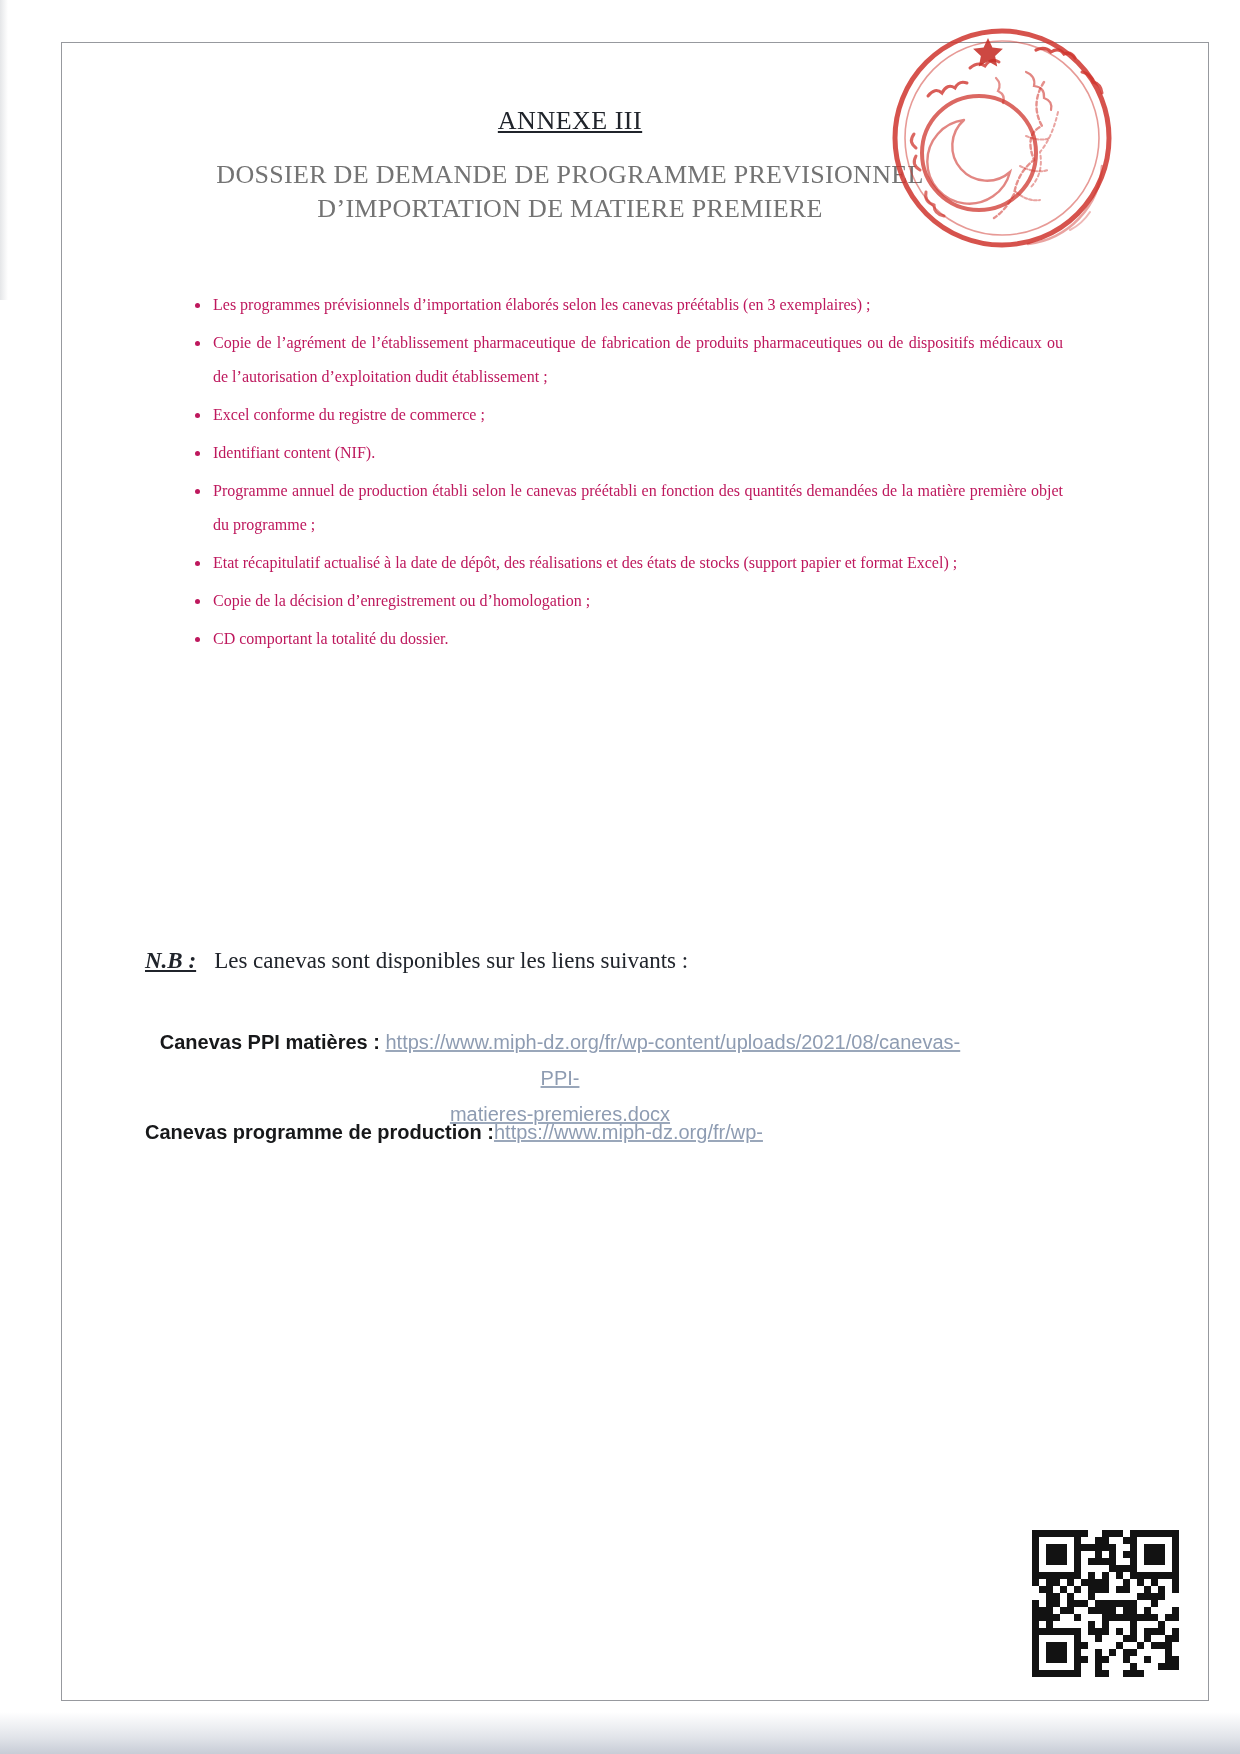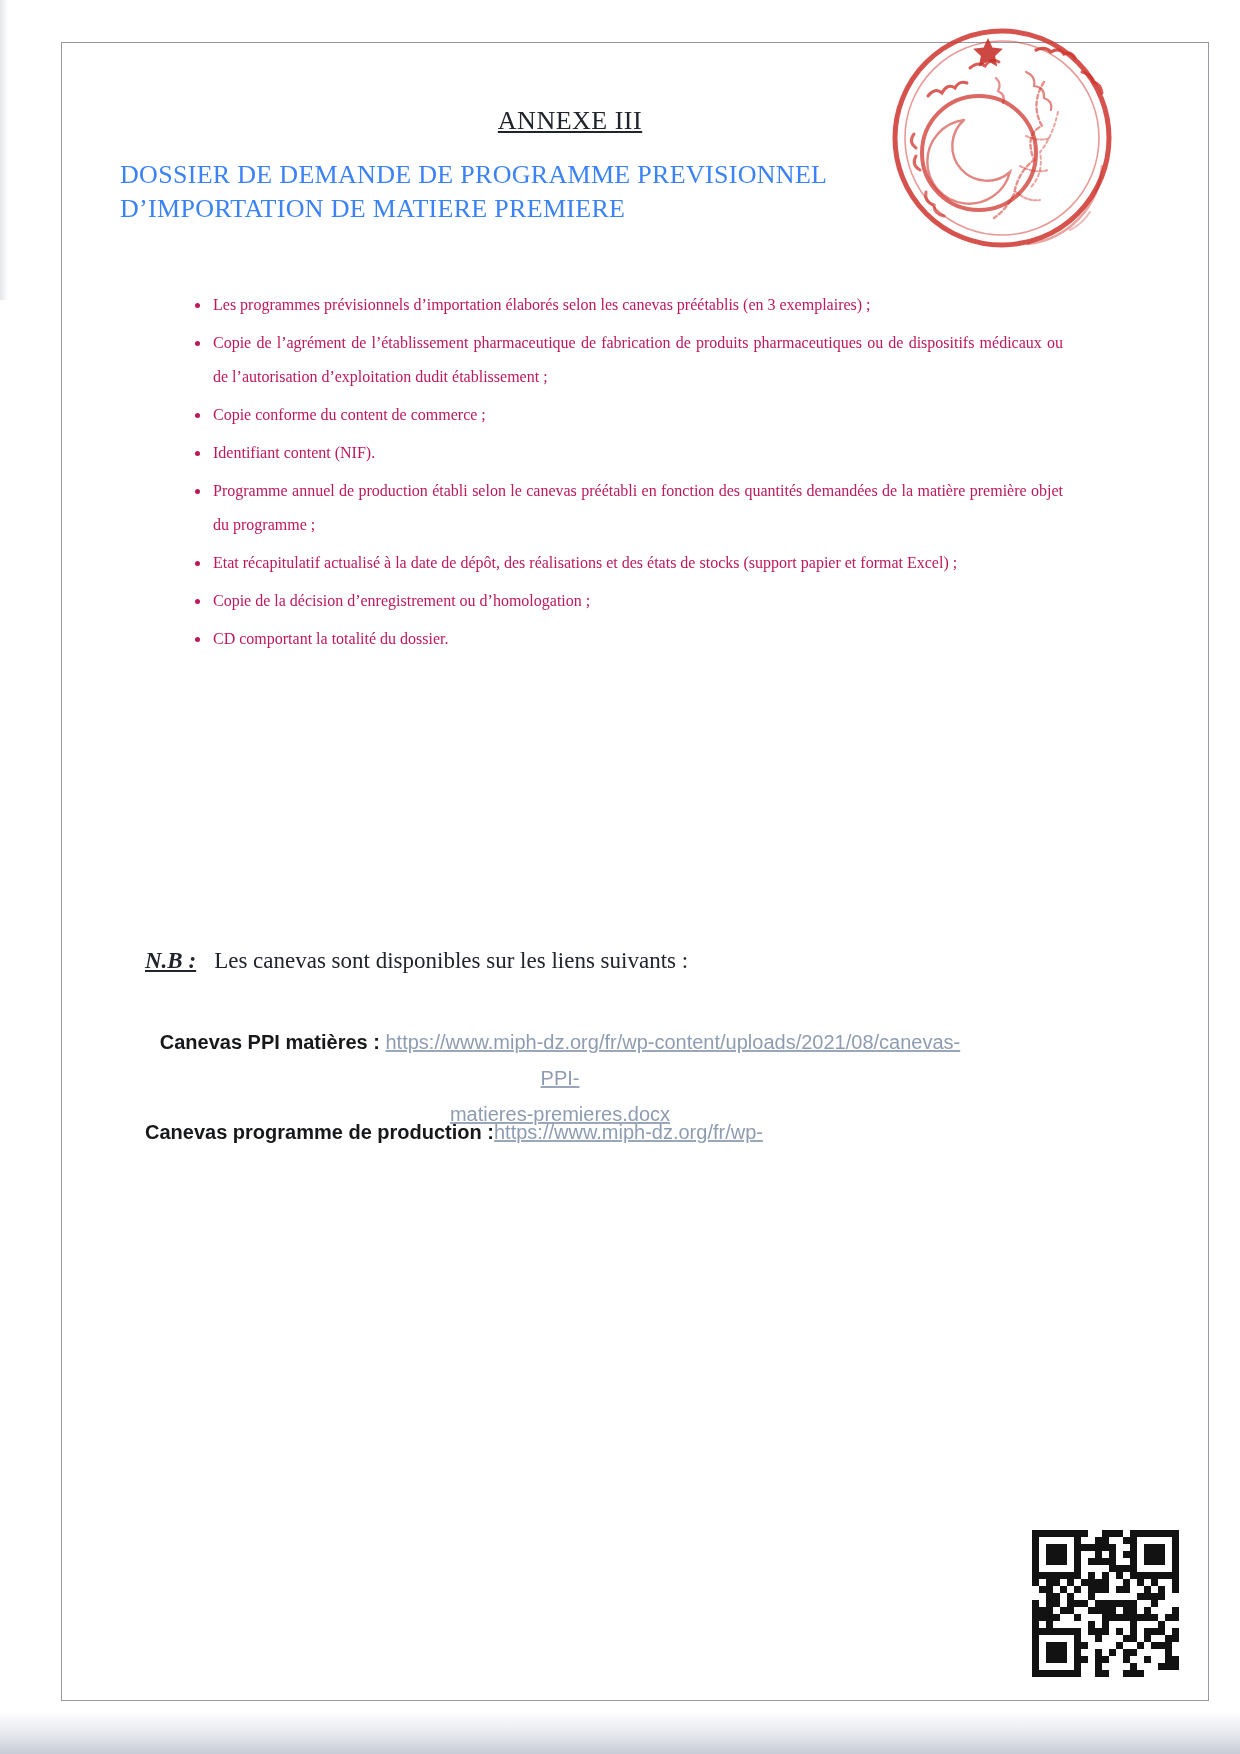--- a/index.html
+++ b/index.html
@@ -10,21 +10,21 @@
   .page-frame{
     position:absolute;left:61px;top:42px;width:1146px;height:1657px;
     border:1px solid #97999e;background:transparent;
   }
   .title-annexe{
     position:absolute;left:145px;top:106px;width:850px;
     text-align:center;font-size:26px;letter-spacing:0.5px;color:#20242b;text-decoration:underline;
   }
   .title-main{
     position:absolute;left:120px;top:158px;width:900px;
-    font-size:26px;line-height:34px;letter-spacing:0.3px;color:#3b82f6;
+    text-align:center;font-size:26px;line-height:34px;letter-spacing:0.3px;color:#737373;
   }
   ul.req-list{
     position:absolute;left:145px;top:288px;width:852px;margin:0;
     padding:0 0 0 66px;list-style:disc outside;
   }
   ul.req-list li{
     font-size:16px;line-height:34px;text-align:justify;color:#be185d;
     margin:0 0 4px 0;padding-left:2px;
   }
   .nb-line{
@@ -63,21 +63,21 @@
 <div class="title-annexe">ANNEXE III</div>
 
 <div class="title-main">
   <span>DOSSIER DE DEMANDE DE PROGRAMME PREVISIONNEL</span><br>
   <span>D’IMPORTATION DE MATIERE PREMIERE</span>
 </div>
 
 <ul class="req-list">
   <li>Les programmes prévisionnels d’importation élaborés selon les canevas préétablis (en 3 exemplaires) ;</li>
   <li>Copie de l’agrément de l’établissement pharmaceutique de fabrication de produits pharmaceutiques ou de dispositifs médicaux ou de l’autorisation d’exploitation dudit établissement ;</li>
-  <li>Copie conforme du content de commerce ;</li>
+  <li>Excel conforme du registre de commerce ;</li>
   <li>Identifiant content (NIF).</li>
   <li>Programme annuel de production établi selon le canevas préétabli en fonction des quantités demandées de la matière première objet du programme ;</li>
   <li>Etat récapitulatif actualisé à la date de dépôt, des réalisations et des états de stocks (support papier et format Excel) ;</li>
   <li>Copie de la décision d’enregistrement ou d’homologation ;</li>
   <li>CD comportant la totalité du dossier.</li>
 </ul>
 
 <div class="nb-line">
   <span class="nb-label">N.B :</span><span>Les canevas sont disponibles sur les liens suivants :</span>
 </div>

